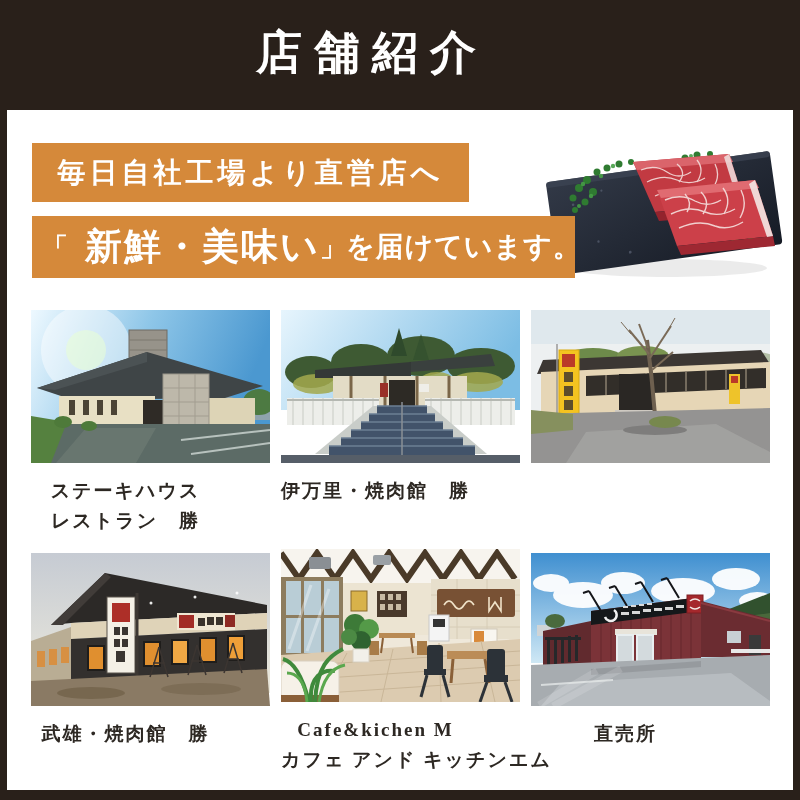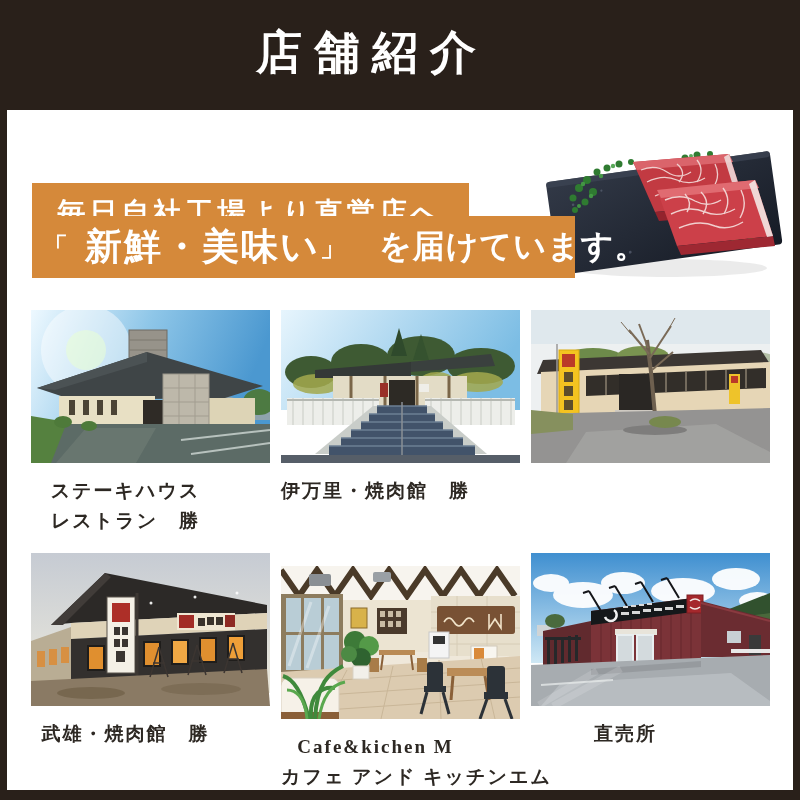--- a/index.html
+++ b/index.html
@@ -16,39 +16,39 @@
   .panel{
     position:absolute;left:7px;top:110px;width:786px;height:680px;
     background:#ffffff;
   }
   .banner{
     position:absolute;background:var(--accent,#d5893a);color:#ffffff;
     display:flex;align-items:center;font-weight:700;white-space:nowrap;
   }
   .banner-1{
     left:25px;top:33px;width:437px;height:59px;justify-content:center;
-    font-size:28px;letter-spacing:4px;margin-top:40px;
+    font-size:28px;letter-spacing:4px;
   }
   .banner-2{
     left:25px;top:106px;width:543px;height:62px;justify-content:flex-start;
     padding-left:10px;box-sizing:border-box;
   }
   .banner-2 .br{font-size:26px;font-weight:600;}
   .banner-2 .em{font-size:37px;letter-spacing:2px;margin-left:17px;}
-  .banner-2 .rest{font-size:32px;letter-spacing:1px;margin-left:33px;}
+  .banner-2 .rest{font-size:28px;letter-spacing:1px;}
   .hero-img{position:absolute;left:528px;top:12px;width:260px;height:172px;}
   .cell{position:absolute;width:189px;}
   .cell svg.photo{display:block;width:239px;height:153px;}
   .caption{
     margin-top:13px;text-align:center;font-size:19px;line-height:30px;
     letter-spacing:2px;color:#2d2823;font-weight:600;white-space:nowrap;
   }
   .caption span{display:block;}
   .c1{left:24px;top:200px;} .c2{left:274px;top:200px;} .c3{left:524px;top:200px;}
-  .c4{left:24px;top:443px;} .c5{left:274px;top:456px;} .c6{left:524px;top:443px;}
+  .c4{left:24px;top:443px;} .c5{left:274px;top:439px;} .c6{left:524px;top:443px;}
 </style>
 </head>
 <body style="background: rgb(41, 32, 26);">
 
 <div class="page-title">店舗紹介</div>
 
 <div class="panel">
 
   <svg class="hero-img" viewBox="0 0 260 172" aria-hidden="true">
     <defs>

